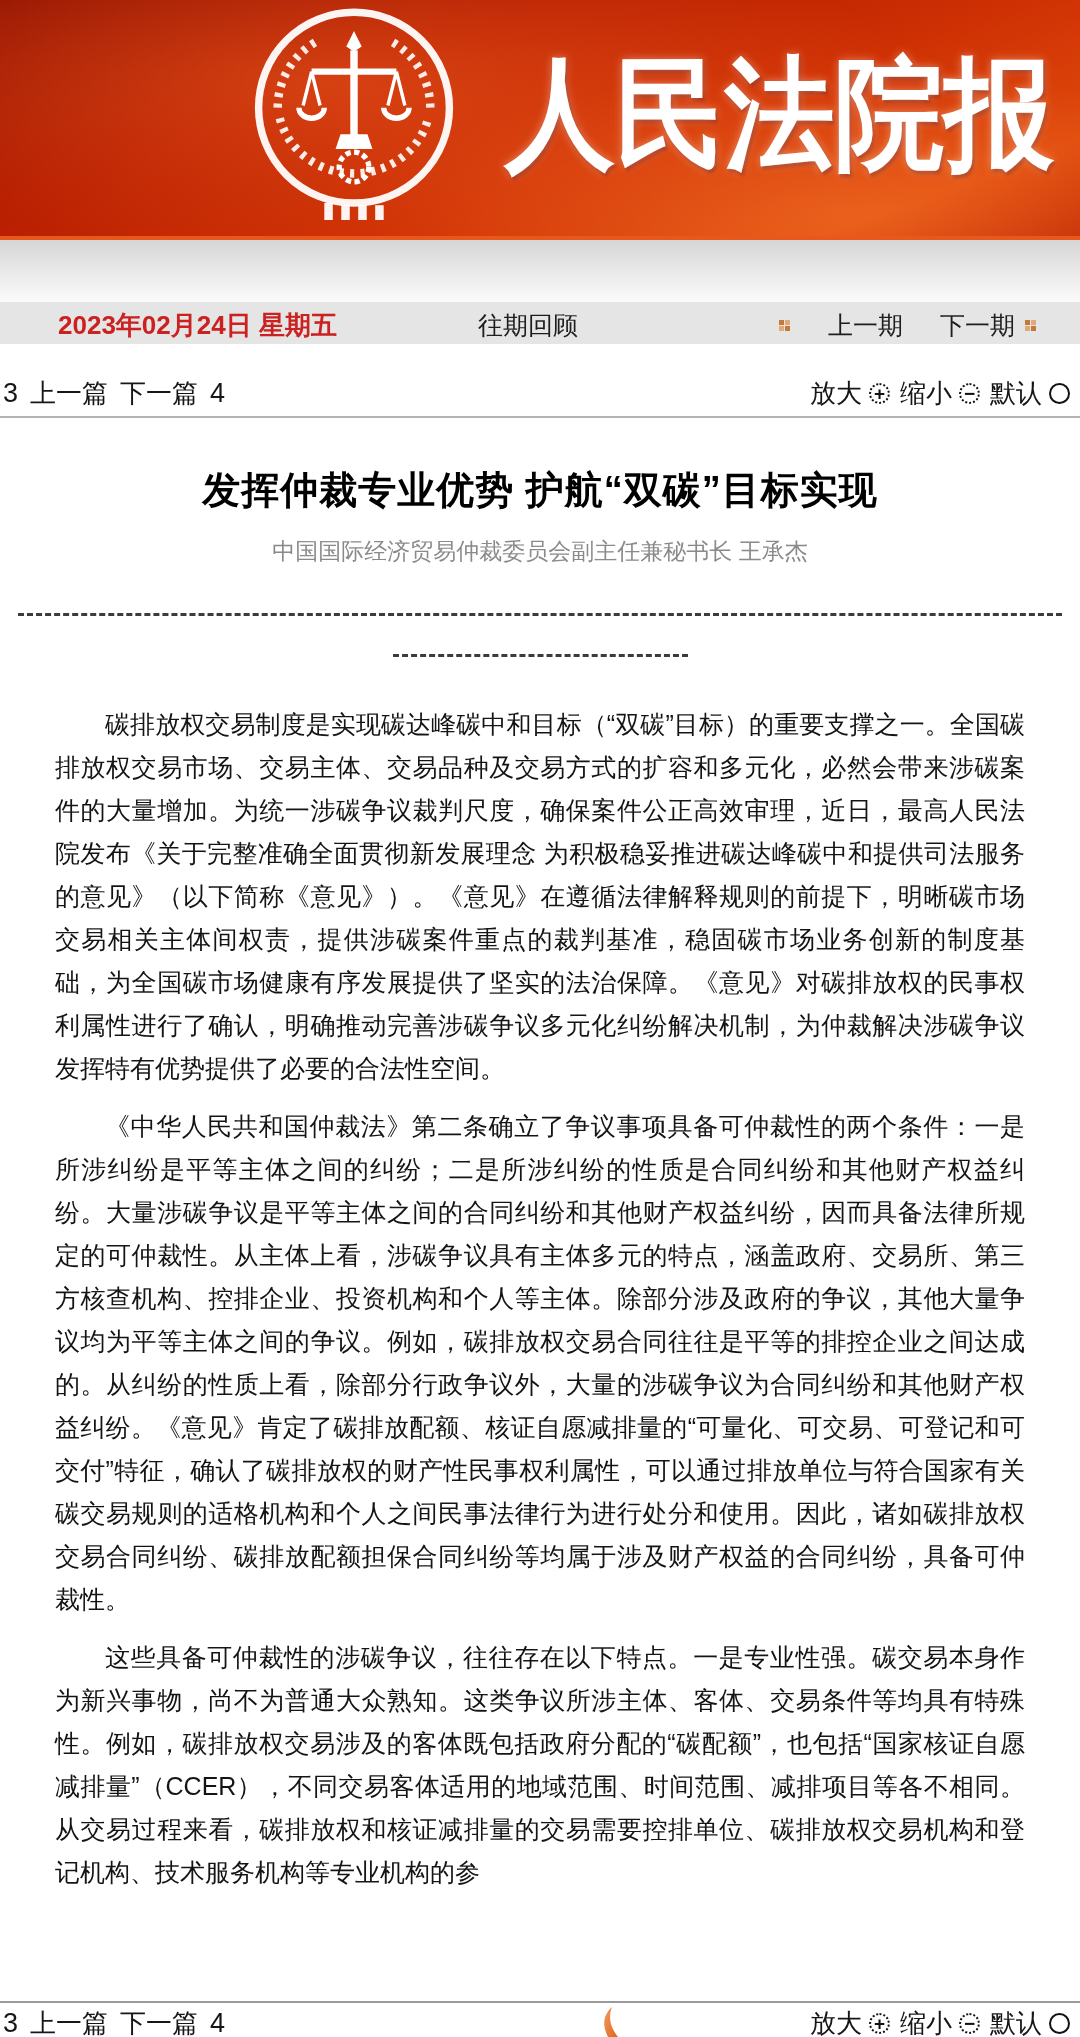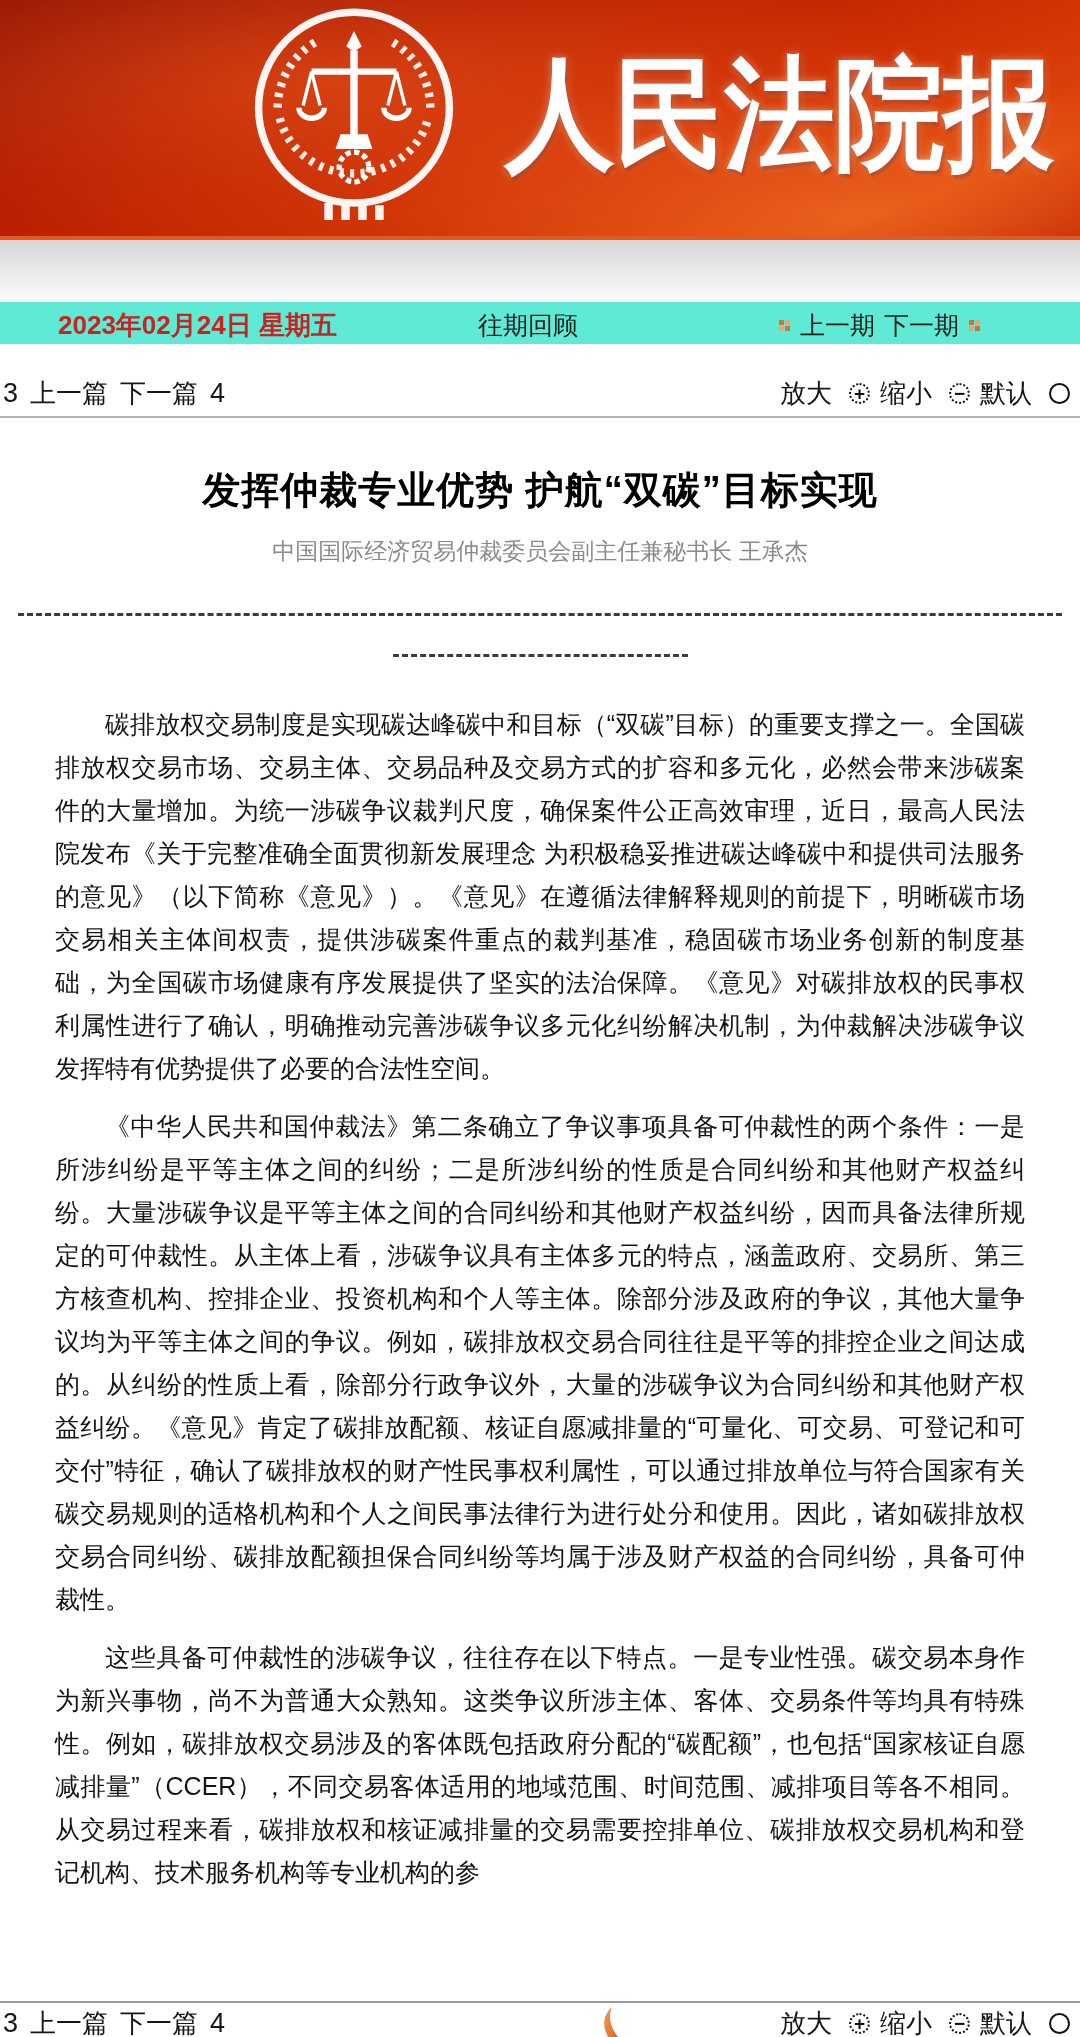--- a/index.html
+++ b/index.html
@@ -12,39 +12,39 @@
       linear-gradient(160deg,#8e0f00 0%,#b51c00 32%,#cf3104 60%,#e04a0c 85%,#c22702 100%);
     border-bottom:4px solid #e8581c;box-sizing:border-box;padding-left:21px;}
   .emblem{position:absolute;left:248px;top:8px;width:212px;height:212px;}
   .masthead-title{position:absolute;left:505px;top:18px;width:575px;color:#fff;
     font-family:"DejaVu Serif","Liberation Serif",serif;font-weight:bold;font-size:122px;
     line-height:190px;white-space:nowrap;transform:scaleX(.9);transform-origin:left center;
     text-shadow:0 0 10px rgba(255,230,210,.45), 2px 3px 4px rgba(90,0,0,.45);}
   
   .gray-band{height:62px;background:linear-gradient(180deg,#d6d6d6 0%,#e7e7e7 45%,#fbfbfb 100%);}
   
-  .issue-bar{position:relative;height:42px;background:#5eead4;font-size:25px;color:#222;}
+  .issue-bar{position:relative;height:42px;background:#e5e5e5;font-size:25px;color:#222;}
   .issue-date{position:absolute;left:58px;top:6px;font-weight:bold;color:#cb2120;font-size:26px;}
   .past-issues{position:absolute;left:478px;top:7px;color:#1d1d1d;cursor:pointer;}
   .issue-nav{position:absolute;left:778px;top:7px;display:flex;align-items:center;gap:9px;color:#1d1d1d;}
   .issue-ico{width:13px;height:13px;display:inline-block;
     background:
       radial-gradient(circle 3px at 3.5px 3.5px,#c07a3a 98%,transparent),
       radial-gradient(circle 3px at 9.5px 3.5px,#e3a876 98%,transparent),
       radial-gradient(circle 3px at 3.5px 9.5px,#e3a876 98%,transparent),
       radial-gradient(circle 3px at 9.5px 9.5px,#c07a3a 98%,transparent);}
-  .issue-link{cursor:pointer;}
+  .issue-link{cursor:pointer;margin-left:28px;}
   
   .article-nav{position:relative;height:46px;margin-top:26px;border-bottom:2px solid #b3b3b3;
     font-size:26px;color:#161616;}
   .an-left{position:absolute;left:3px;top:6px;display:flex;gap:12px;align-items:center;}
   .an-right{position:absolute;right:10px;top:6px;display:flex;gap:10px;align-items:center;}
   .arrow-glyph{font-size:27px;}
   .nav-link{cursor:pointer;}
-  .zoom-btn{display:inline-flex;align-items:center;gap:17px;cursor:pointer;}
+  .zoom-btn{display:inline-flex;align-items:center;gap:7px;cursor:pointer;}
   .ring{width:21px;height:21px;border:2.5px dotted #111;border-radius:50%;display:inline-flex;
     align-items:center;justify-content:center;font-size:19px;font-weight:bold;line-height:1;
     box-sizing:border-box;color:#111;}
   .ring.solid{border-style:solid;}
   
   .article{padding:0 55px;}
   .article-title{margin-top:47px;text-align:center;font-size:38px;font-weight:900;color:#000;
     letter-spacing:1px;}
   .article-author{margin-top:20px;text-align:center;font-size:23px;color:#8a8a8a;}
   .dash-full{border:0;border-top:3px dashed #3c3c3c;margin:46px -37px 0;}

